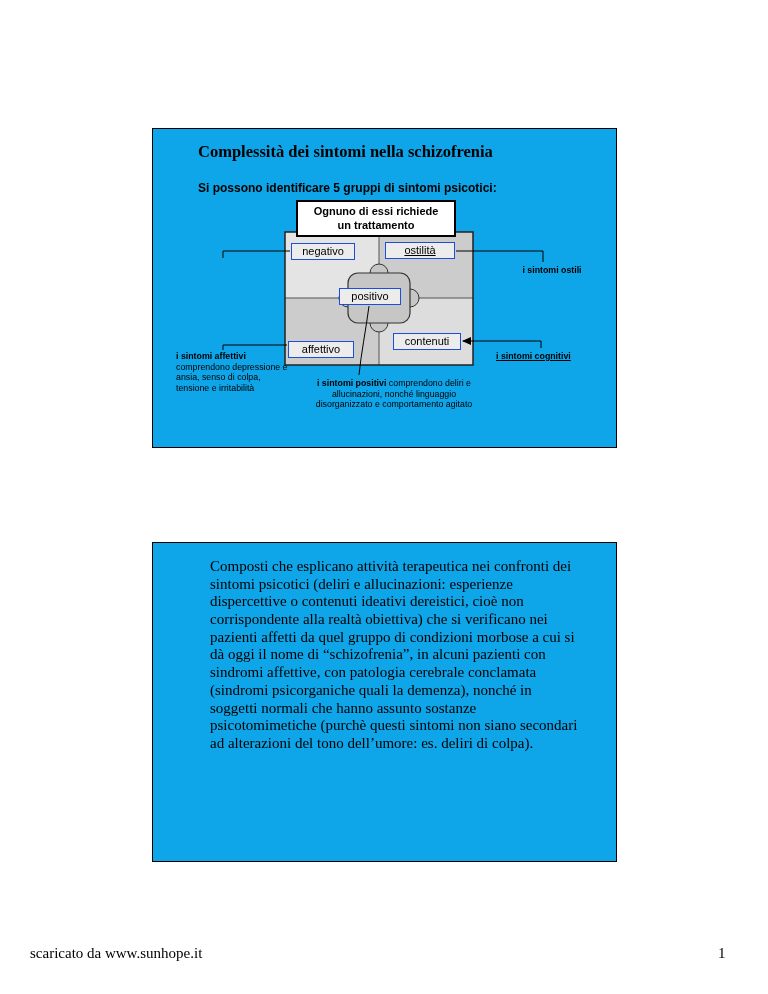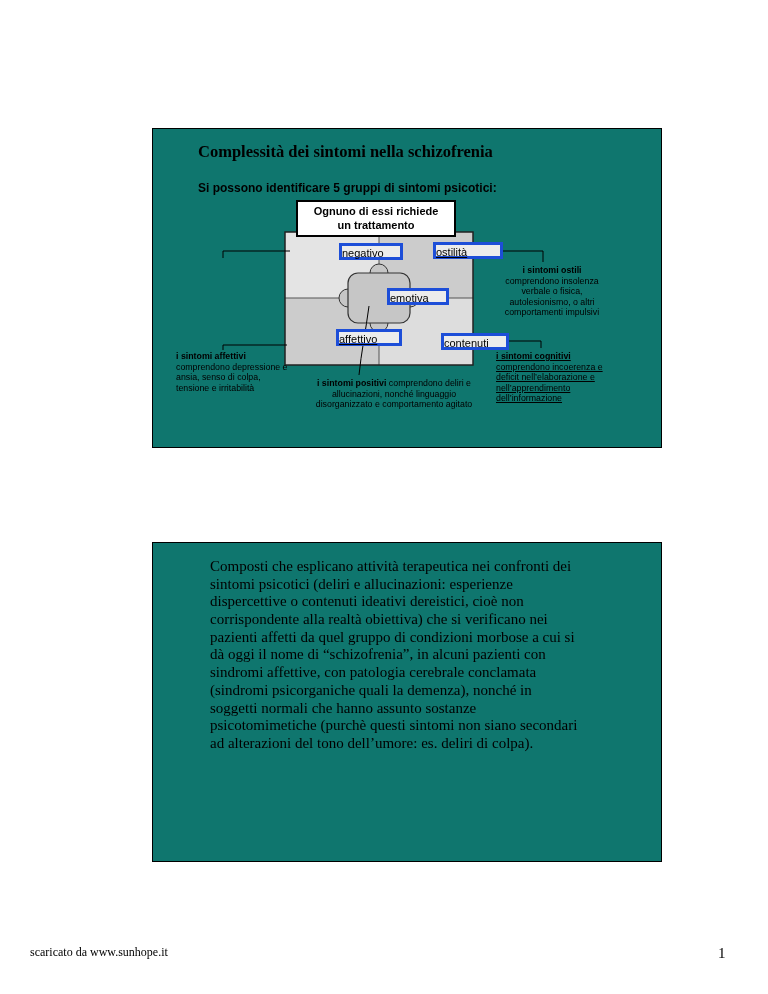--- a/index.html
+++ b/index.html
@@ -3,22 +3,22 @@
 <meta charset="utf-8">
 <style>
   * { margin:0; padding:0; box-sizing:border-box; }
   html,body { background:#fff; }
   body {
     width:768px; height:994px; position:relative;
     font-family:"Liberation Serif", serif; color:#000;
     overflow:hidden;
   }
   .slide {
-    position:absolute; left:152px; width:510px; height:320px;
-    border:1px solid #000; background:#0f766e;
+    position:absolute; left:152px; width:465px; height:320px;
+    border:1px solid #000; background:#0ea5e9;
   }
   #slide1 { top:128px; }
   #slide2 { top:542px; }
 
   
   .s1-title {
     position:absolute; left:45px; top:13px;
     font:bold 16.5px "Liberation Serif", serif;
   }
   .s1-subtitle {
@@ -27,27 +27,27 @@
   }
   .treatment {
     position:absolute; left:143px; top:71px; width:160px;
     background:#fff; border:2px solid #000;
     font:bold 11px/1.3 "Liberation Sans", sans-serif;
     text-align:center; padding:2px 8px; z-index:4;
   }
   .puzzle-svg { position:absolute; left:131px; top:102px; z-index:1; }
   .connector-svg { position:absolute; left:0; top:0; z-index:2; pointer-events:none; }
   .plabel {
-    position:absolute; z-index:5; background:#ececec; border:3px solid #1d4ed8;
-    font:11px/15px "Liberation Sans", sans-serif; text-align:left; height:17px;margin-left:48px;
+    position:absolute; z-index:5; background:#ececec; border:1px solid #1d4ed8;
+    font:11px/15px "Liberation Sans", sans-serif; text-align:center; height:17px;
   }
   .pl-negativo  { left:138px; top:114px; width:64px; }
   .pl-ostilita  { left:232px; top:113px; width:70px;text-decoration:underline; }
   .pl-positivo  { left:186px; top:159px; width:62px; }
-  .pl-affettivo { left:135px; top:200px; width:66px;text-decoration:underline; }
+  .pl-affettivo { left:135px; top:212px; width:66px; }
   .pl-cognitivo { left:240px; top:204px; width:68px; }
   .ann {
     position:absolute; z-index:3;
     font:8.8px/1.2 "Liberation Sans", sans-serif;
   }
   .ann .lead { font-weight:bold; display:block; }
   .ann-negativi  { left:23px;  top:130px; width:115px; text-align:right; }
   .ann-ostili    { left:343px; top:136px; width:112px; text-align:center; }
   .ann-affettivi { left:23px;  top:222px; width:115px; }
   .ann-cognitivi { left:343px; top:222px; width:120px; text-align:left;text-decoration:underline; }
@@ -60,21 +60,21 @@
     font:bold 21px "Liberation Serif", serif;
     letter-spacing:0.4px;
   }
   .s2-body {
     margin:15px 0 16px 57px; width:372px;
     font:15px/1.18 "Liberation Serif", serif;
     text-align:left;
   }
 
   
-  .footer-left  { position:absolute; left:30px; top:945px; font-size:12px; }
+  .footer-left  { position:absolute; left:30px; top:945px; font-size:15px; }
   .footer-right { position:absolute; left:718px; top:945px; font-size:15px; }
 </style>
 </head>
 <body>
 
 <div>
 
   <div class="slide" id="slide1">
     <div class="s1-title">Complessità dei sintomi nella schizofrenia</div>
     <div class="s1-subtitle">Si possono identificare 5 gruppi di sintomi psicotici:</div>
@@ -100,39 +100,37 @@
       <polyline points="134,216 70,216 70,221" fill="none" stroke="#000" stroke-width="1"></polyline>
       <polyline points="310,212 388,212 388,219" fill="none" stroke="#000" stroke-width="1"></polyline>
       <polygon points="309,212 318,208 318,216" fill="#000"></polygon>
       <path d="M216,177 C213,200 208,225 206,246" fill="none" stroke="#000" stroke-width="1"></path>
     </svg>
 
     <div class="treatment">Ognuno di essi richiede un trattamento</div>
 
     <div class="plabel pl-negativo">negativo</div>
     <div class="plabel pl-ostilita">ostilità</div>
-    <div class="plabel pl-positivo">emotiva</div>
+    <div class="plabel pl-positivo">positivo</div>
     <div class="plabel pl-affettivo">affettivo</div>
     <div class="plabel pl-cognitivo">contenuti</div>
 
     <div class="ann ann-ostili">
       <span class="lead">i sintomi ostili</span>
-      <span>comprendono insolenza verbale o fisica, autolesionismo, o altri comportamenti impulsivi</span>
     </div>
     <div class="ann ann-affettivi">
       <span class="lead">i sintomi affettivi</span>
       <span>comprendono depressione e ansia, senso di colpa, tensione e irritabilità</span>
     </div>
     <div class="ann ann-positivi">
       <span class="lead">i sintomi positivi</span>
       <span>comprendono deliri e allucinazioni, nonché linguaggio disorganizzato e  comportamento agitato</span>
     </div>
     <div class="ann ann-cognitivi">
       <span class="lead">i sintomi cognitivi</span>
-      <span>comprendono incoerenza e deficit nell’elaborazione e nell’apprendimento dell’informazione</span>
     </div>
   </div>
 
   <div class="slide" id="slide2">
     <p class="s2-body">Composti che esplicano attività terapeutica nei confronti dei sintomi psicotici (deliri e allucinazioni: esperienze dispercettive o contenuti ideativi dereistici, cioè non corrispondente alla realtà obiettiva) che si verificano nei pazienti affetti da quel gruppo di condizioni morbose a cui si dà oggi il nome di “schizofrenia”, in alcuni pazienti con sindromi affettive, con patologia cerebrale conclamata (sindromi psicorganiche quali la demenza), nonché in soggetti normali che hanno assunto sostanze psicotomimetiche (purchè questi sintomi non siano secondari ad alterazioni del tono dell’umore: es. deliri di colpa).</p>
   </div>
 
   <div class="footer-left">scaricato da www.sunhope.it</div>
   <div class="footer-right">1</div>
 

